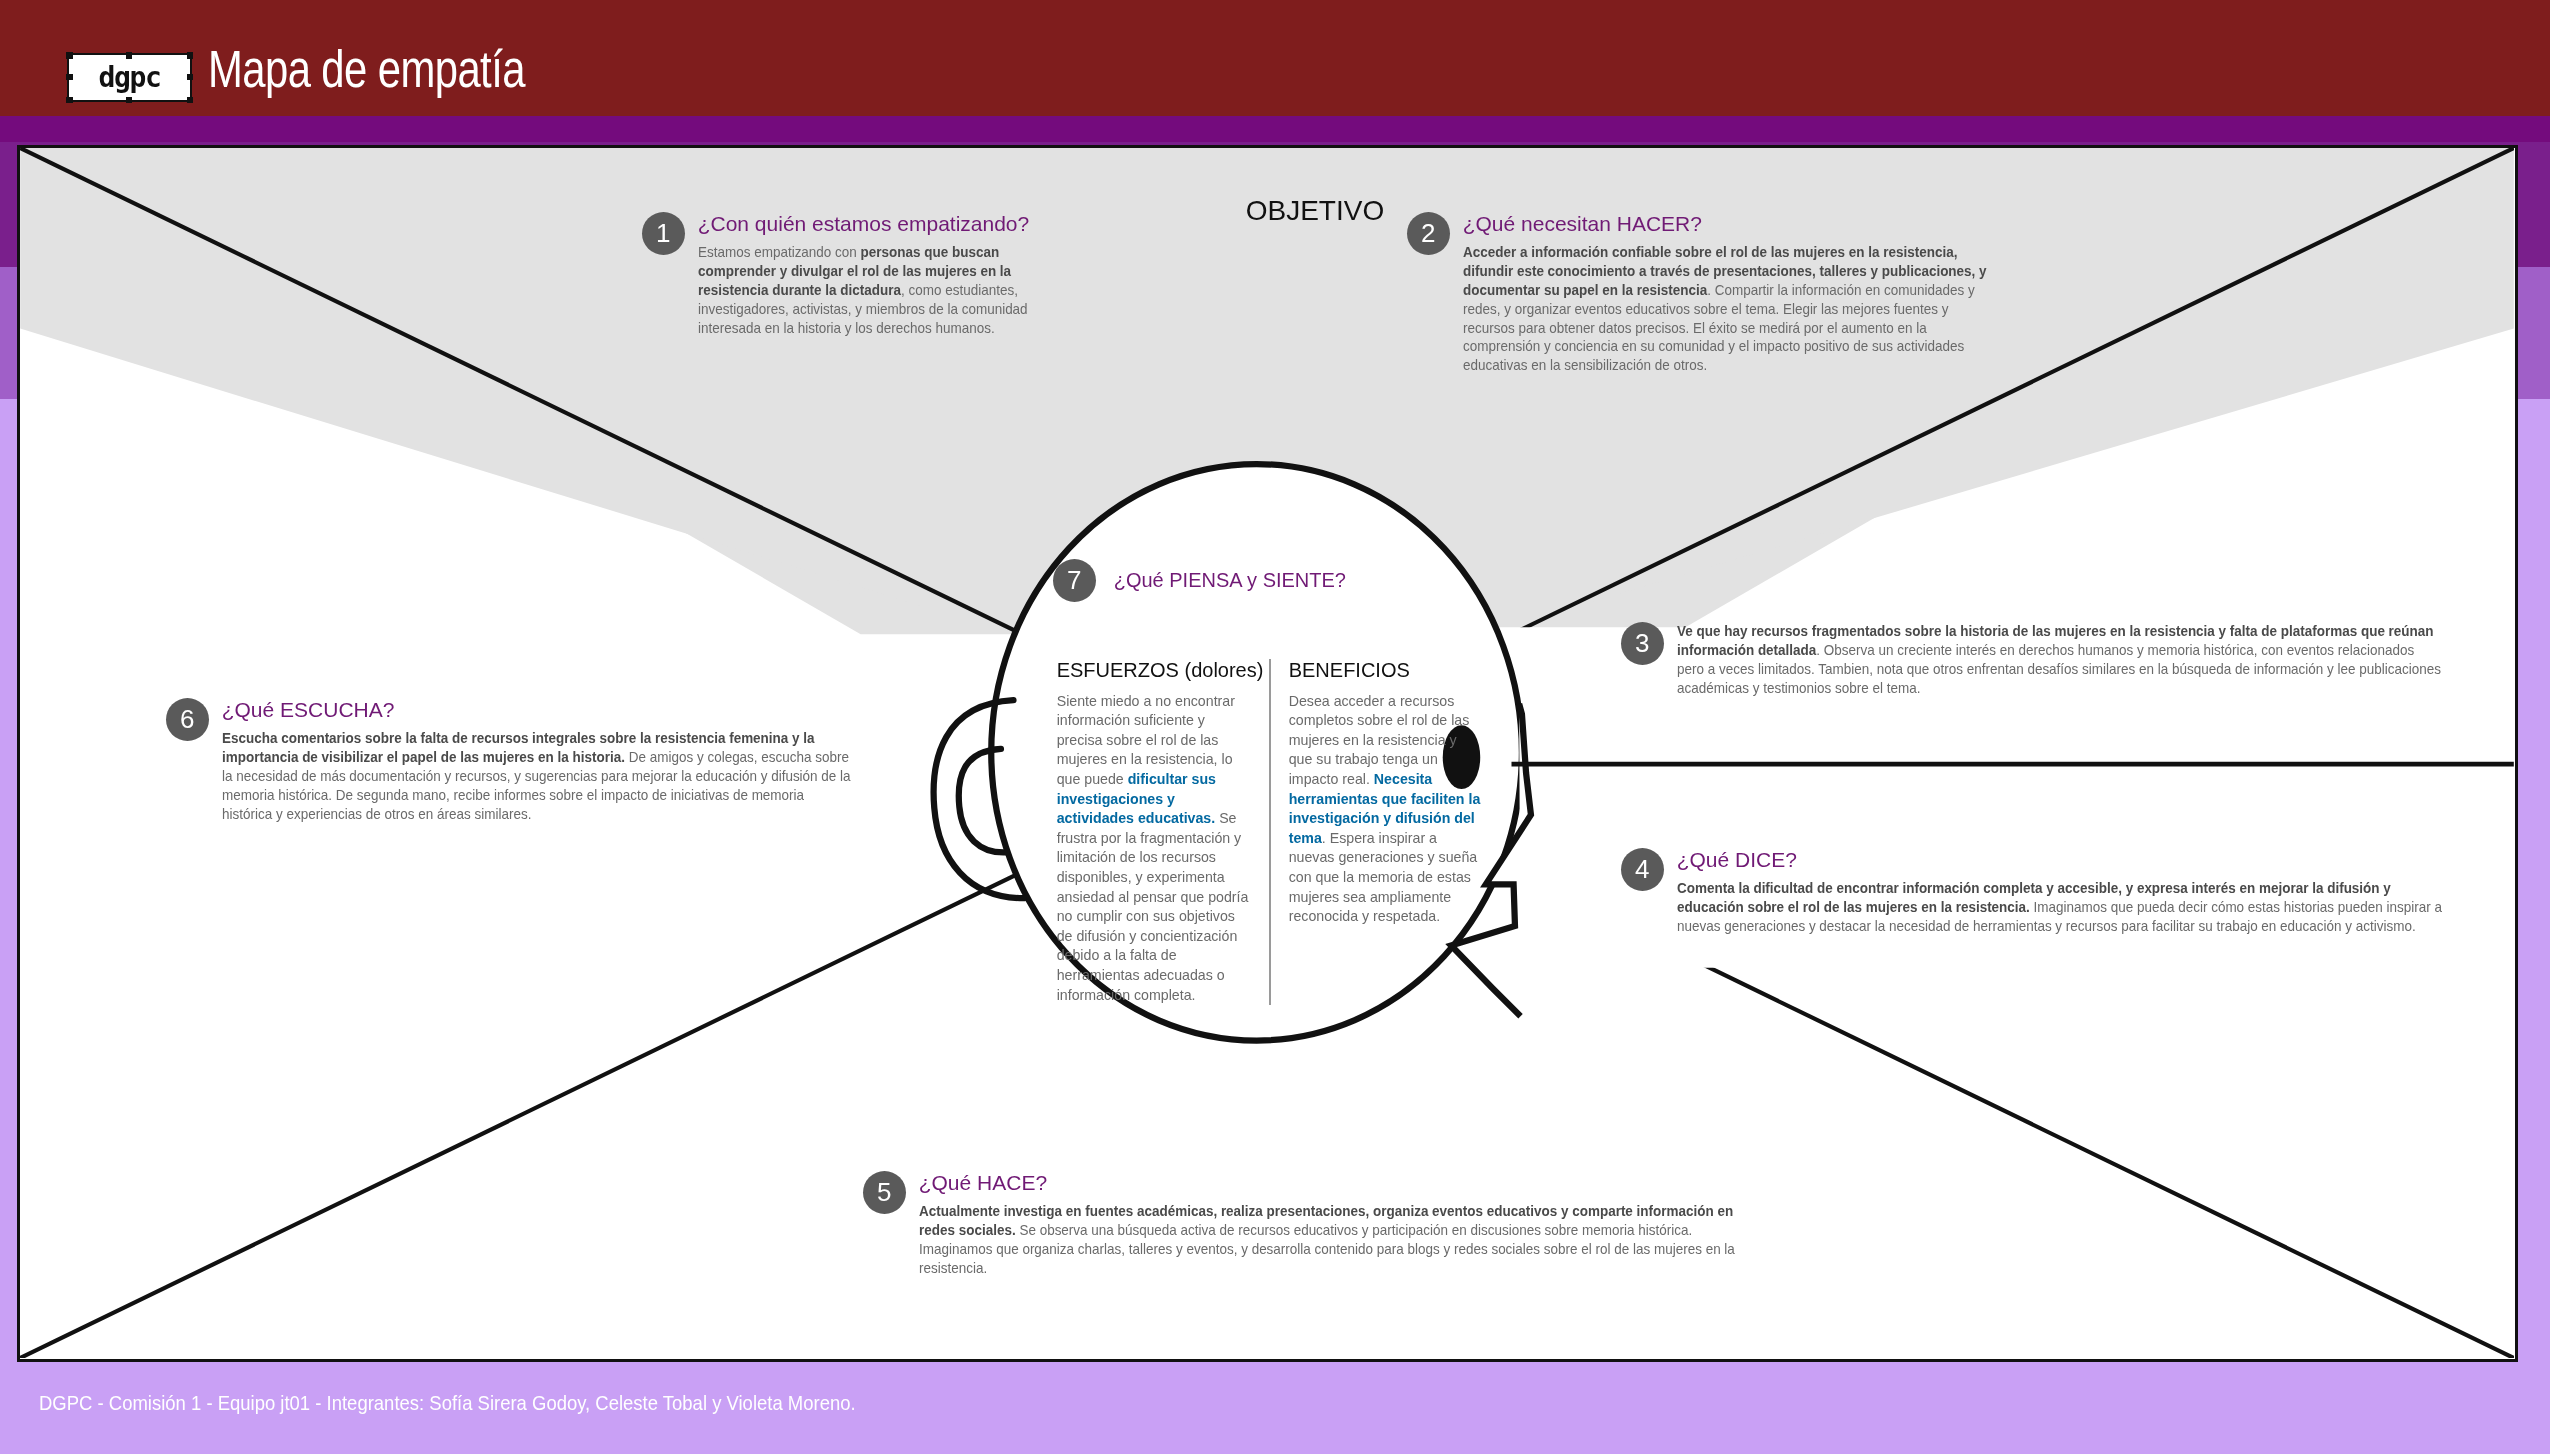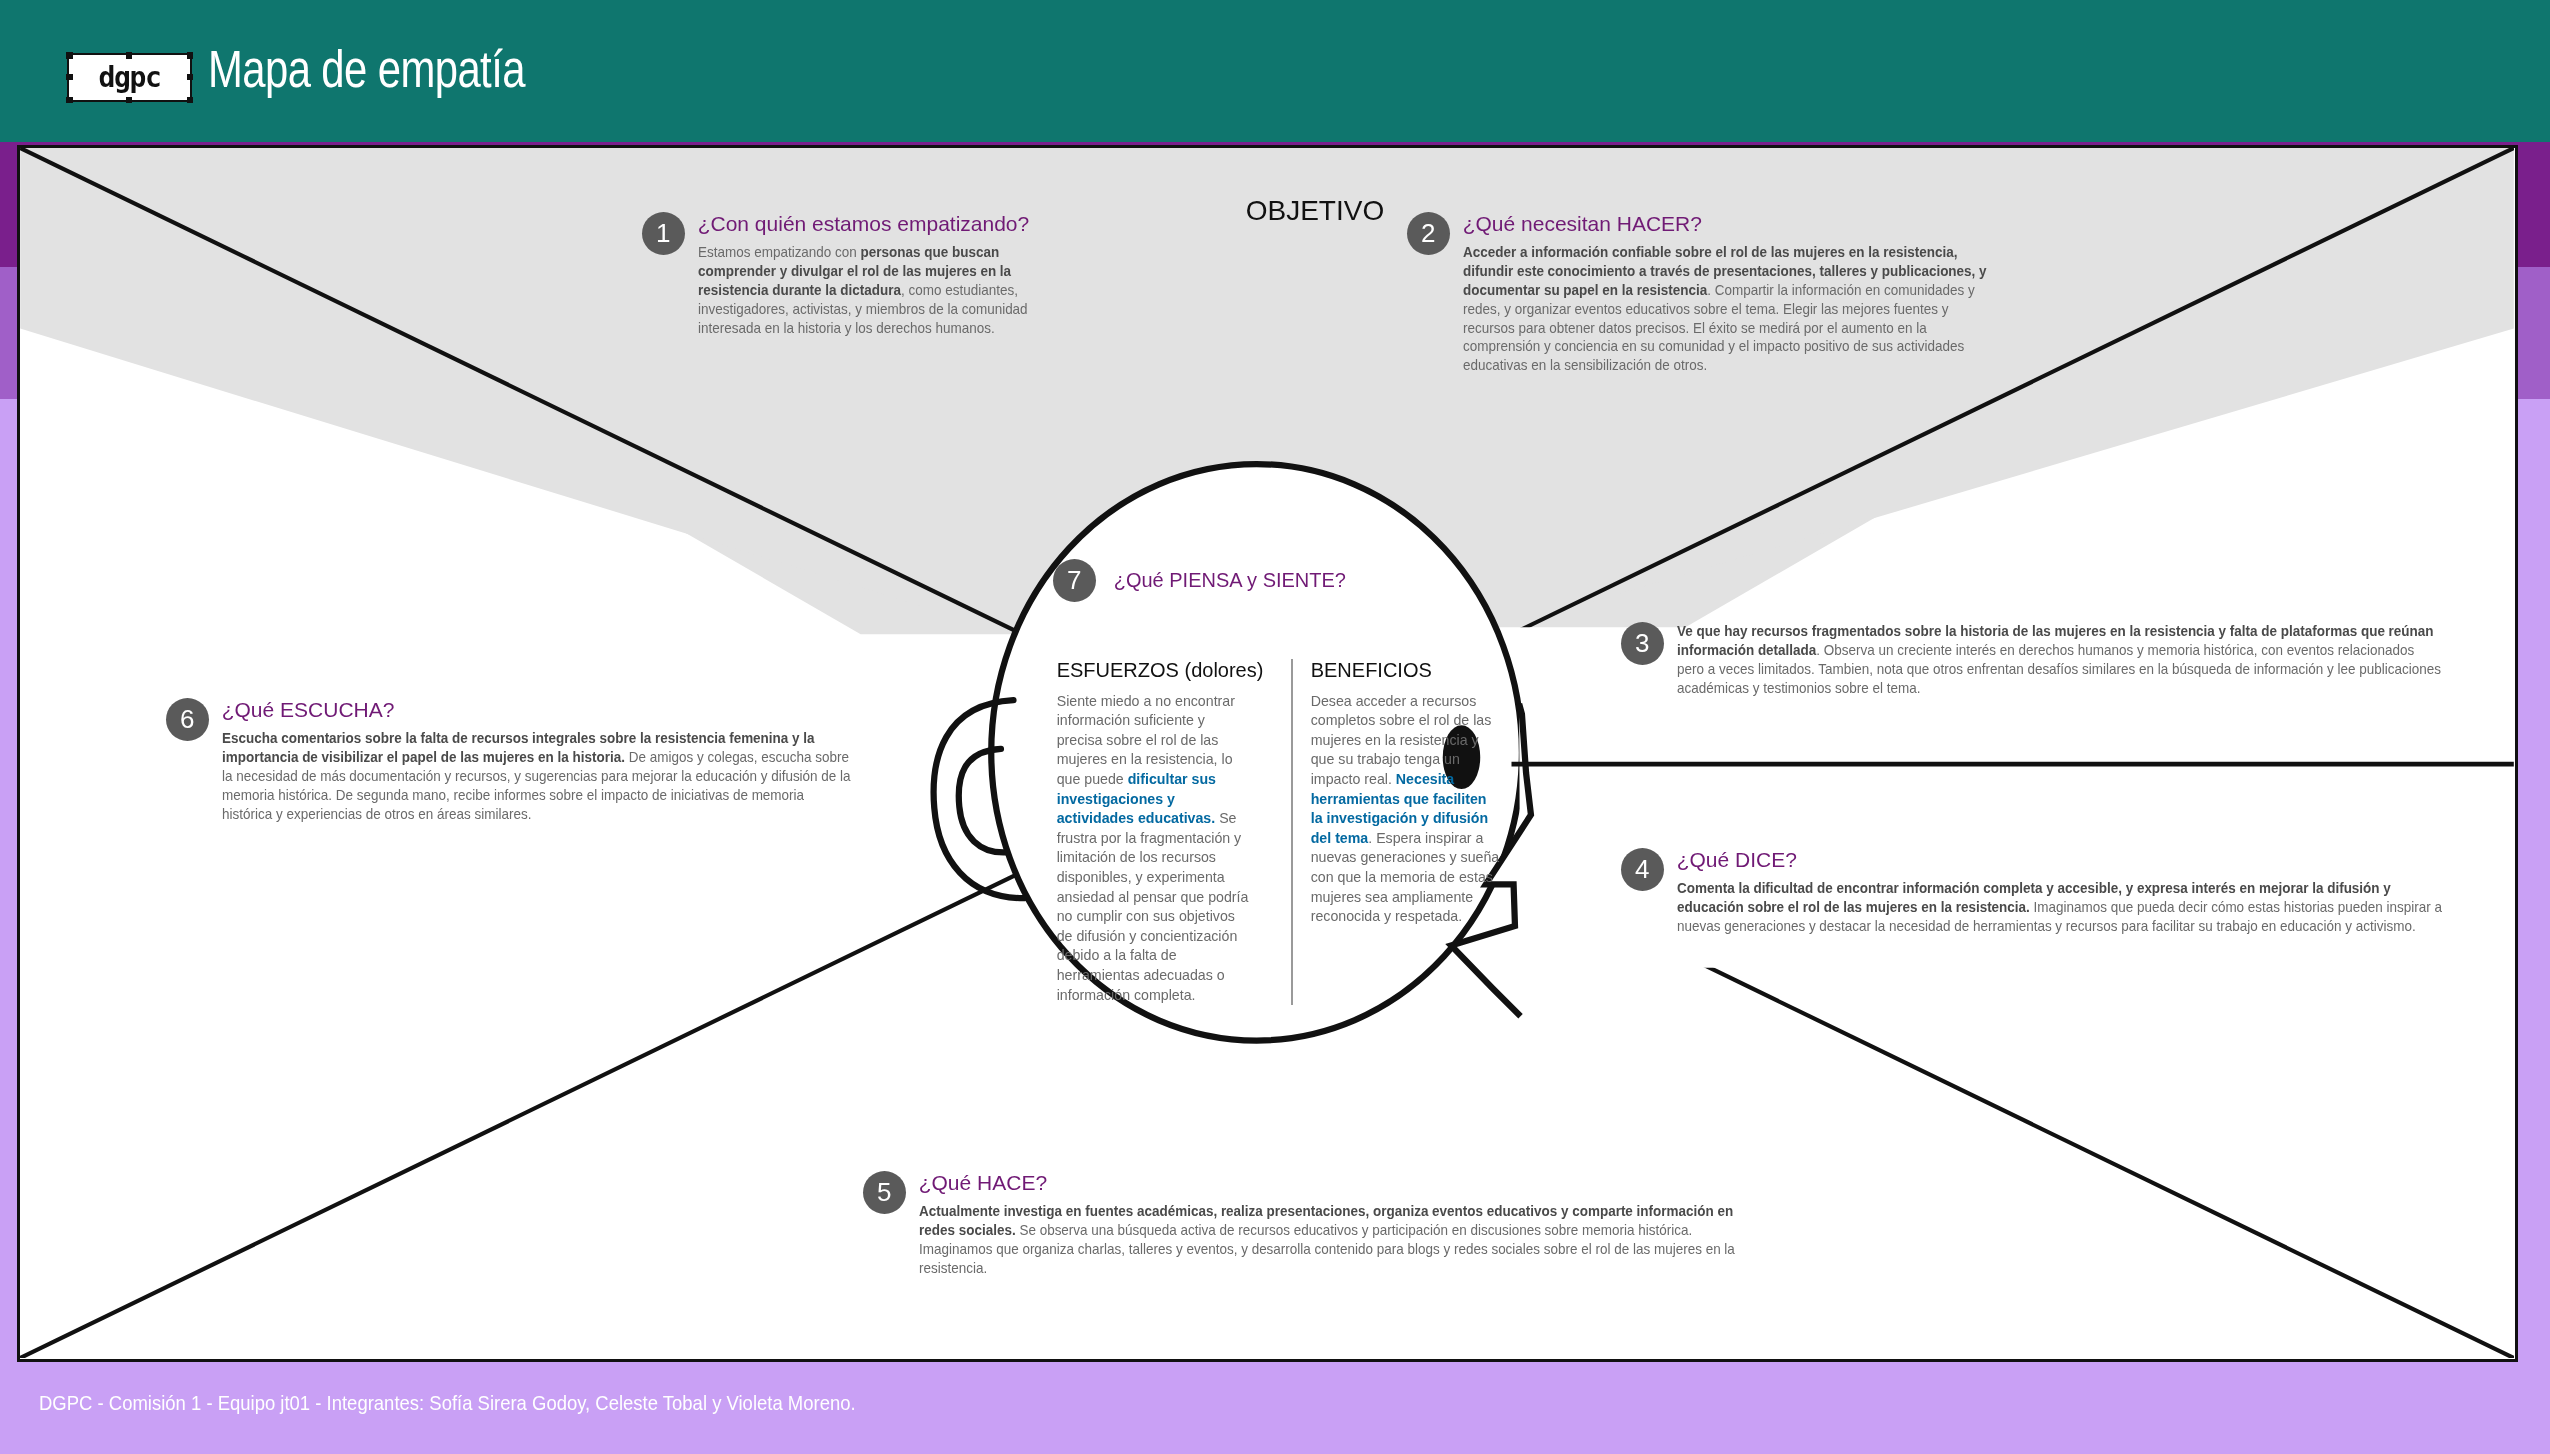--- a/index.html
+++ b/index.html
@@ -12,22 +12,22 @@
 
   
   .bg-band { position:absolute; left:0; width:2550px; }
   .bg-b1 { top:0;    height:142px; background:#740b7d; }
   .bg-b2 { top:142px; height:125px; background:#7a1f8c; }
   .bg-b3 { top:267px; height:132px; background:#a05fc8; }
   .bg-b4 { top:399px; height:1055px; background:#c9a0f5; }
 
   
   .header {
-    position:absolute; top:0; left:0; width:2550px; height:142px;
-    background:#0f766e; z-index:5;padding-left:45px;
+    position:absolute; top:0; left:0; width:2550px; height:116px;
+    background:#7f1d1d; z-index:5;padding-left:45px;
   }
   .logo {
     position:absolute; left:67px; top:53px;
     width:125px; height:49px; background:#ffffff;
     border:2.8px solid #111;
     display:flex; align-items:center; justify-content:center;
   }
   .logo-text {
     font-family:"DejaVu Sans Mono", monospace;
     font-weight:bold; font-size:28px; letter-spacing:-1.4px; color:#111;
@@ -99,21 +99,21 @@
     position:absolute; left:1178px; top:193px; z-index:9;
     font-size:28px; color:#111; font-weight:400;
     font-family:"Liberation Sans", sans-serif;
   }
 
   
   .b7 { left:1050px; top:556px; width:292px; z-index:9; }
   .b7 .q-title { font-size:20px; }
   .cols {
     position:absolute; left:1049px; top:653px; z-index:9;
-    display:flex; width:445px;gap:22px;
+    display:flex; width:445px;
   }
   .col { width:212px; padding-right:15.3px; }
   .col.right {
     border-left:2.1px solid #9a9a9a; padding-left:18px; width:215px;
     padding-right:0;
   }
   .col-head {
     font-size:20px; color:#111; margin-bottom:9.7px; white-space:nowrap;
     font-family:"Liberation Sans", sans-serif;
   }

